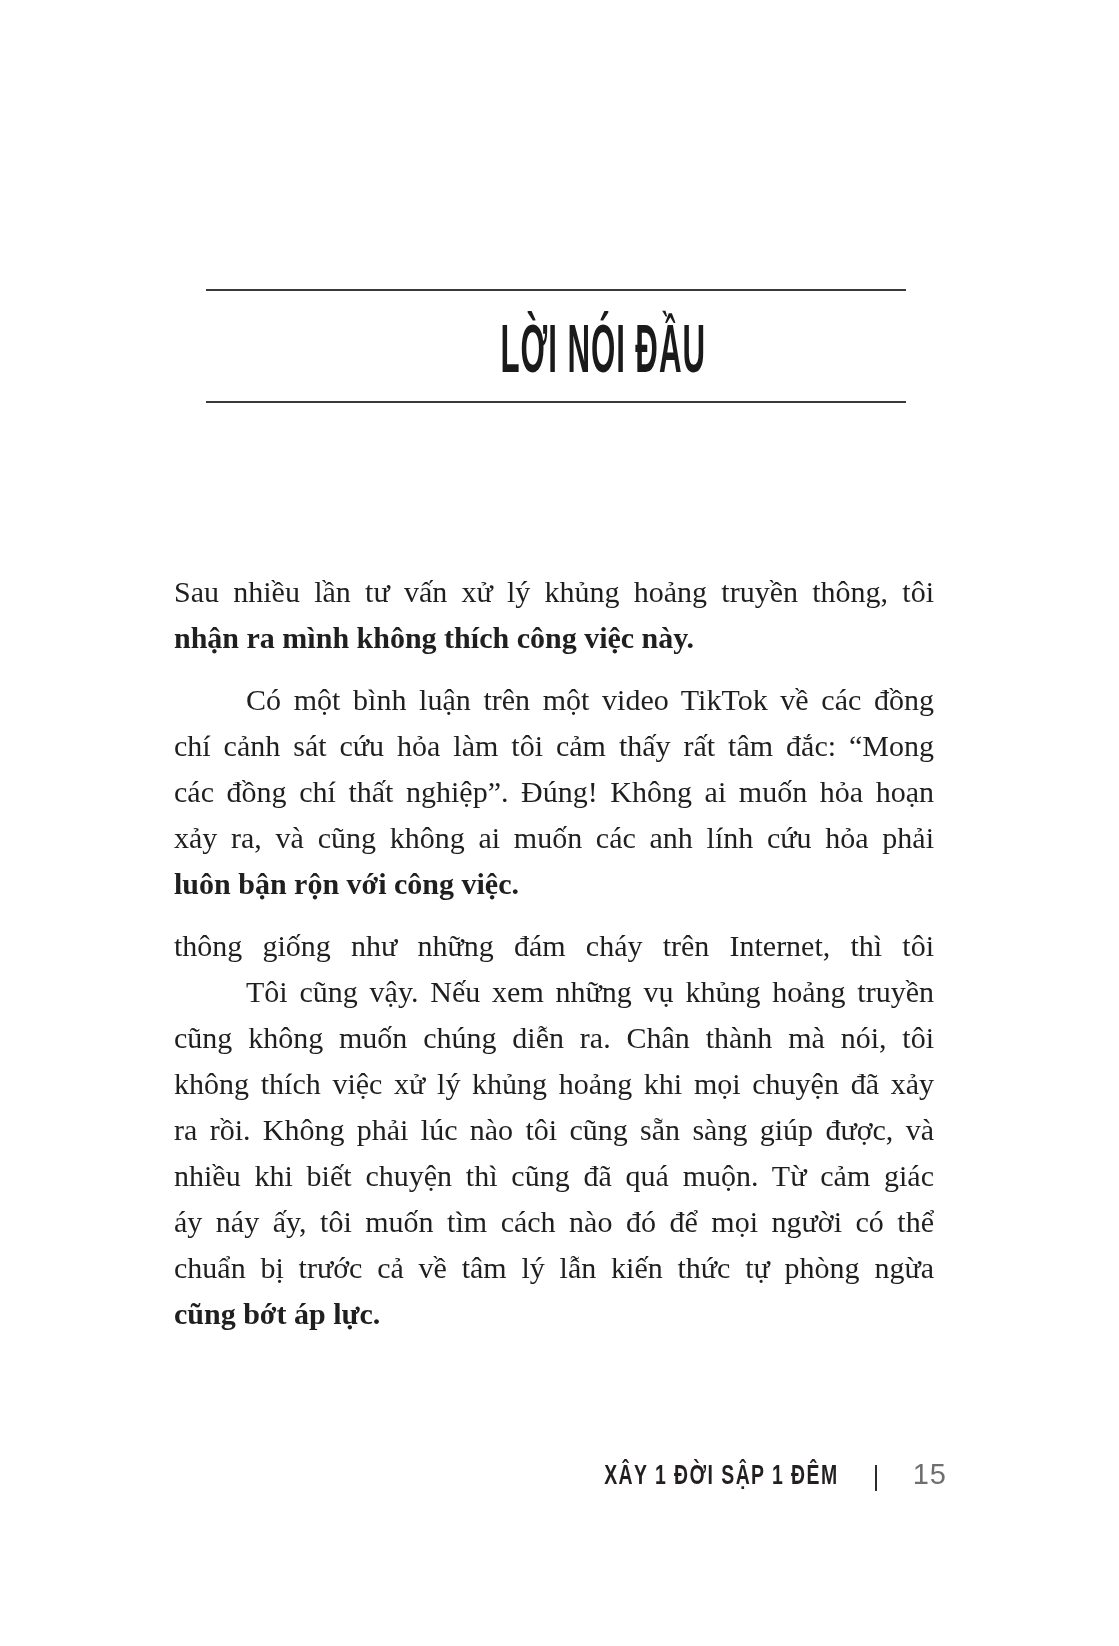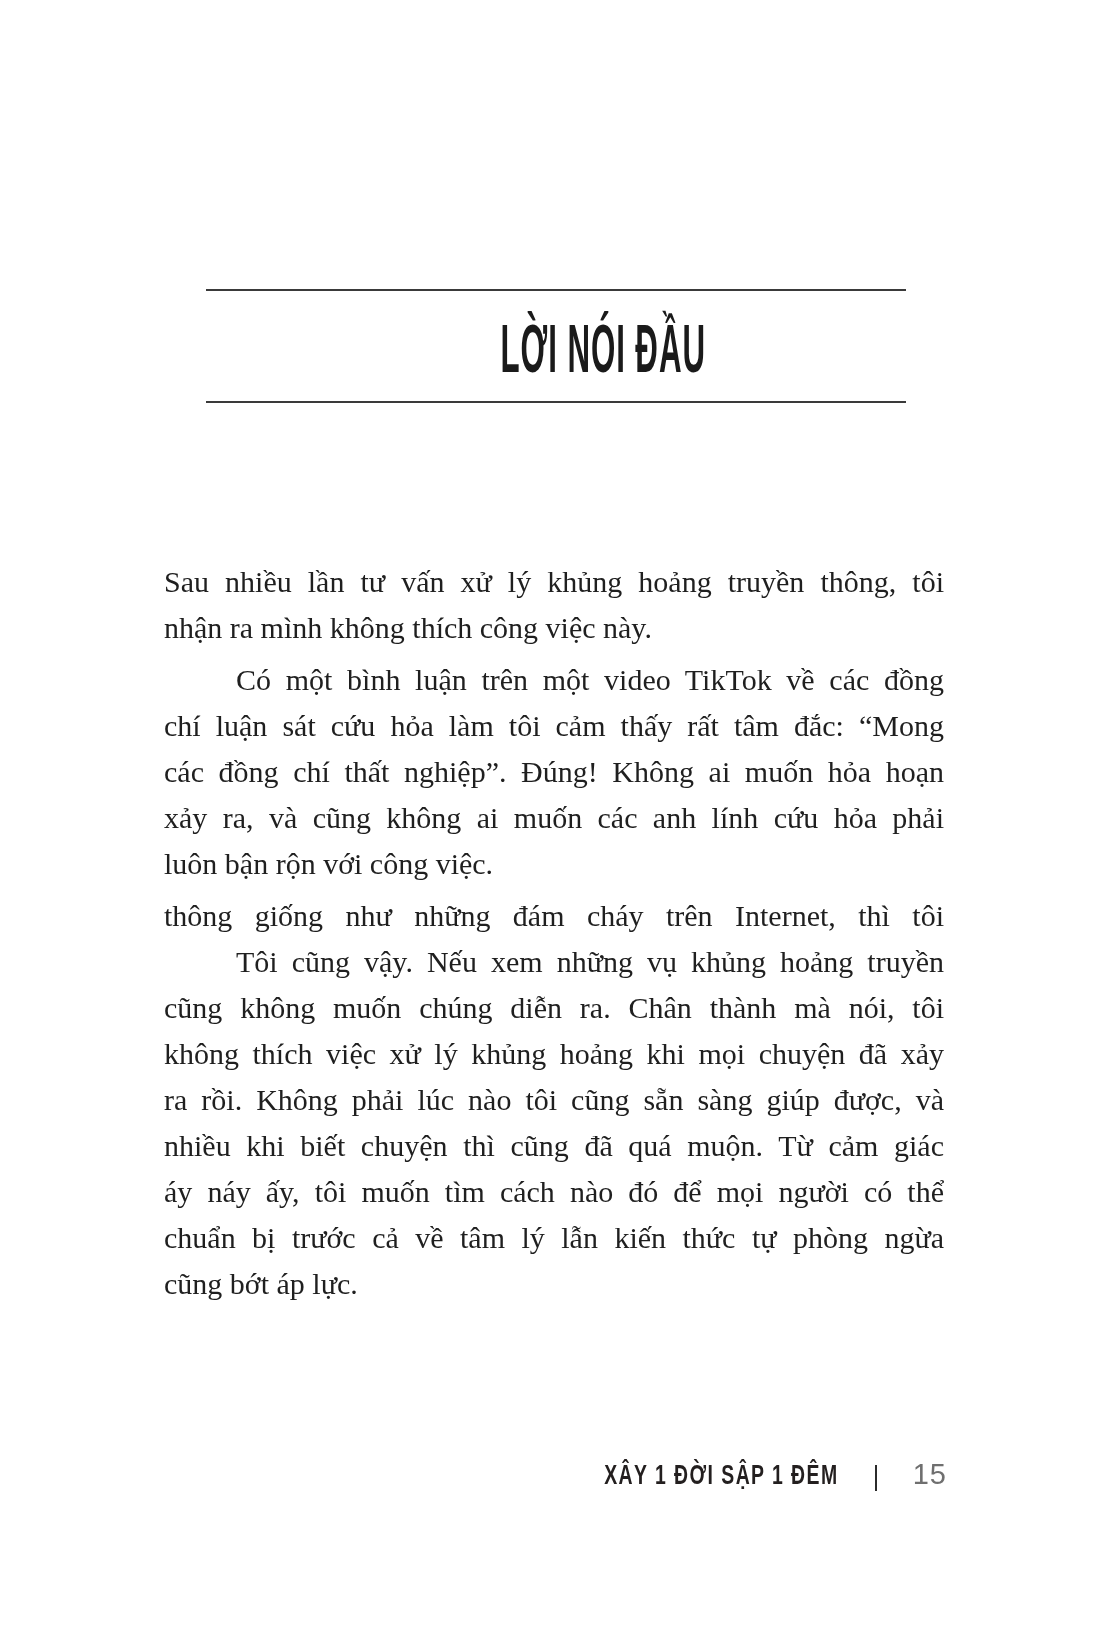--- a/index.html
+++ b/index.html
@@ -54,27 +54,27 @@
   
   .body-text {
     position: absolute;
     left: 158px;
     top: 553px;
     width: 792px;
     font-size: 30px;
     line-height: 46px;
     color: #1f1f1f;
   }
-  .paragraph { margin: 6px; }
+  .paragraph { margin: 16px; }
   .text-line {
     text-align: justify;
     text-align-last: justify;
     white-space: normal;
   }
-  .text-line.last   { text-align-last: left; }
+  .text-line.last   { text-align-last: left; font-weight: bold; }
   .text-line.indent { text-indent: 72px; }
 
   
   .page-footer {
     position: absolute;
     top: 1458px;
     right: 172px;
     height: 40px;
     display: flex;
     align-items: baseline;
@@ -118,21 +118,21 @@
 
   <div class="rule rule-bottom"></div>
 
   <div class="body-text">
       <div class="paragraph">
         <div class="text-line">Sau nhiều lần tư vấn xử lý khủng hoảng truyền thông, tôi</div>
         <div class="text-line last">nhận ra mình không thích công việc này.</div>
       </div>
       <div class="paragraph">
         <div class="text-line indent">Có một bình luận trên một video TikTok về các đồng</div>
-        <div class="text-line">chí luận sát cứu hỏa làm tôi cảm thấy rất tâm đắc: “Mong</div>
+        <div class="text-line">chí cảnh sát cứu hỏa làm tôi cảm thấy rất tâm đắc: “Mong</div>
         <div class="text-line">các đồng chí thất nghiệp”. Đúng! Không ai muốn hỏa hoạn</div>
         <div class="text-line">xảy ra, và cũng không ai muốn các anh lính cứu hỏa phải</div>
         <div class="text-line last">luôn bận rộn với công việc.</div>
       </div>
       <div class="paragraph">
         <div class="text-line">thông giống như những đám cháy trên Internet, thì tôi</div>
         <div class="text-line indent">Tôi cũng vậy. Nếu xem những vụ khủng hoảng truyền</div>
         <div class="text-line">cũng không muốn chúng diễn ra. Chân thành mà nói, tôi</div>
         <div class="text-line">không thích việc xử lý khủng hoảng khi mọi chuyện đã xảy</div>
         <div class="text-line">ra rồi. Không phải lúc nào tôi cũng sẵn sàng giúp được, và</div>

